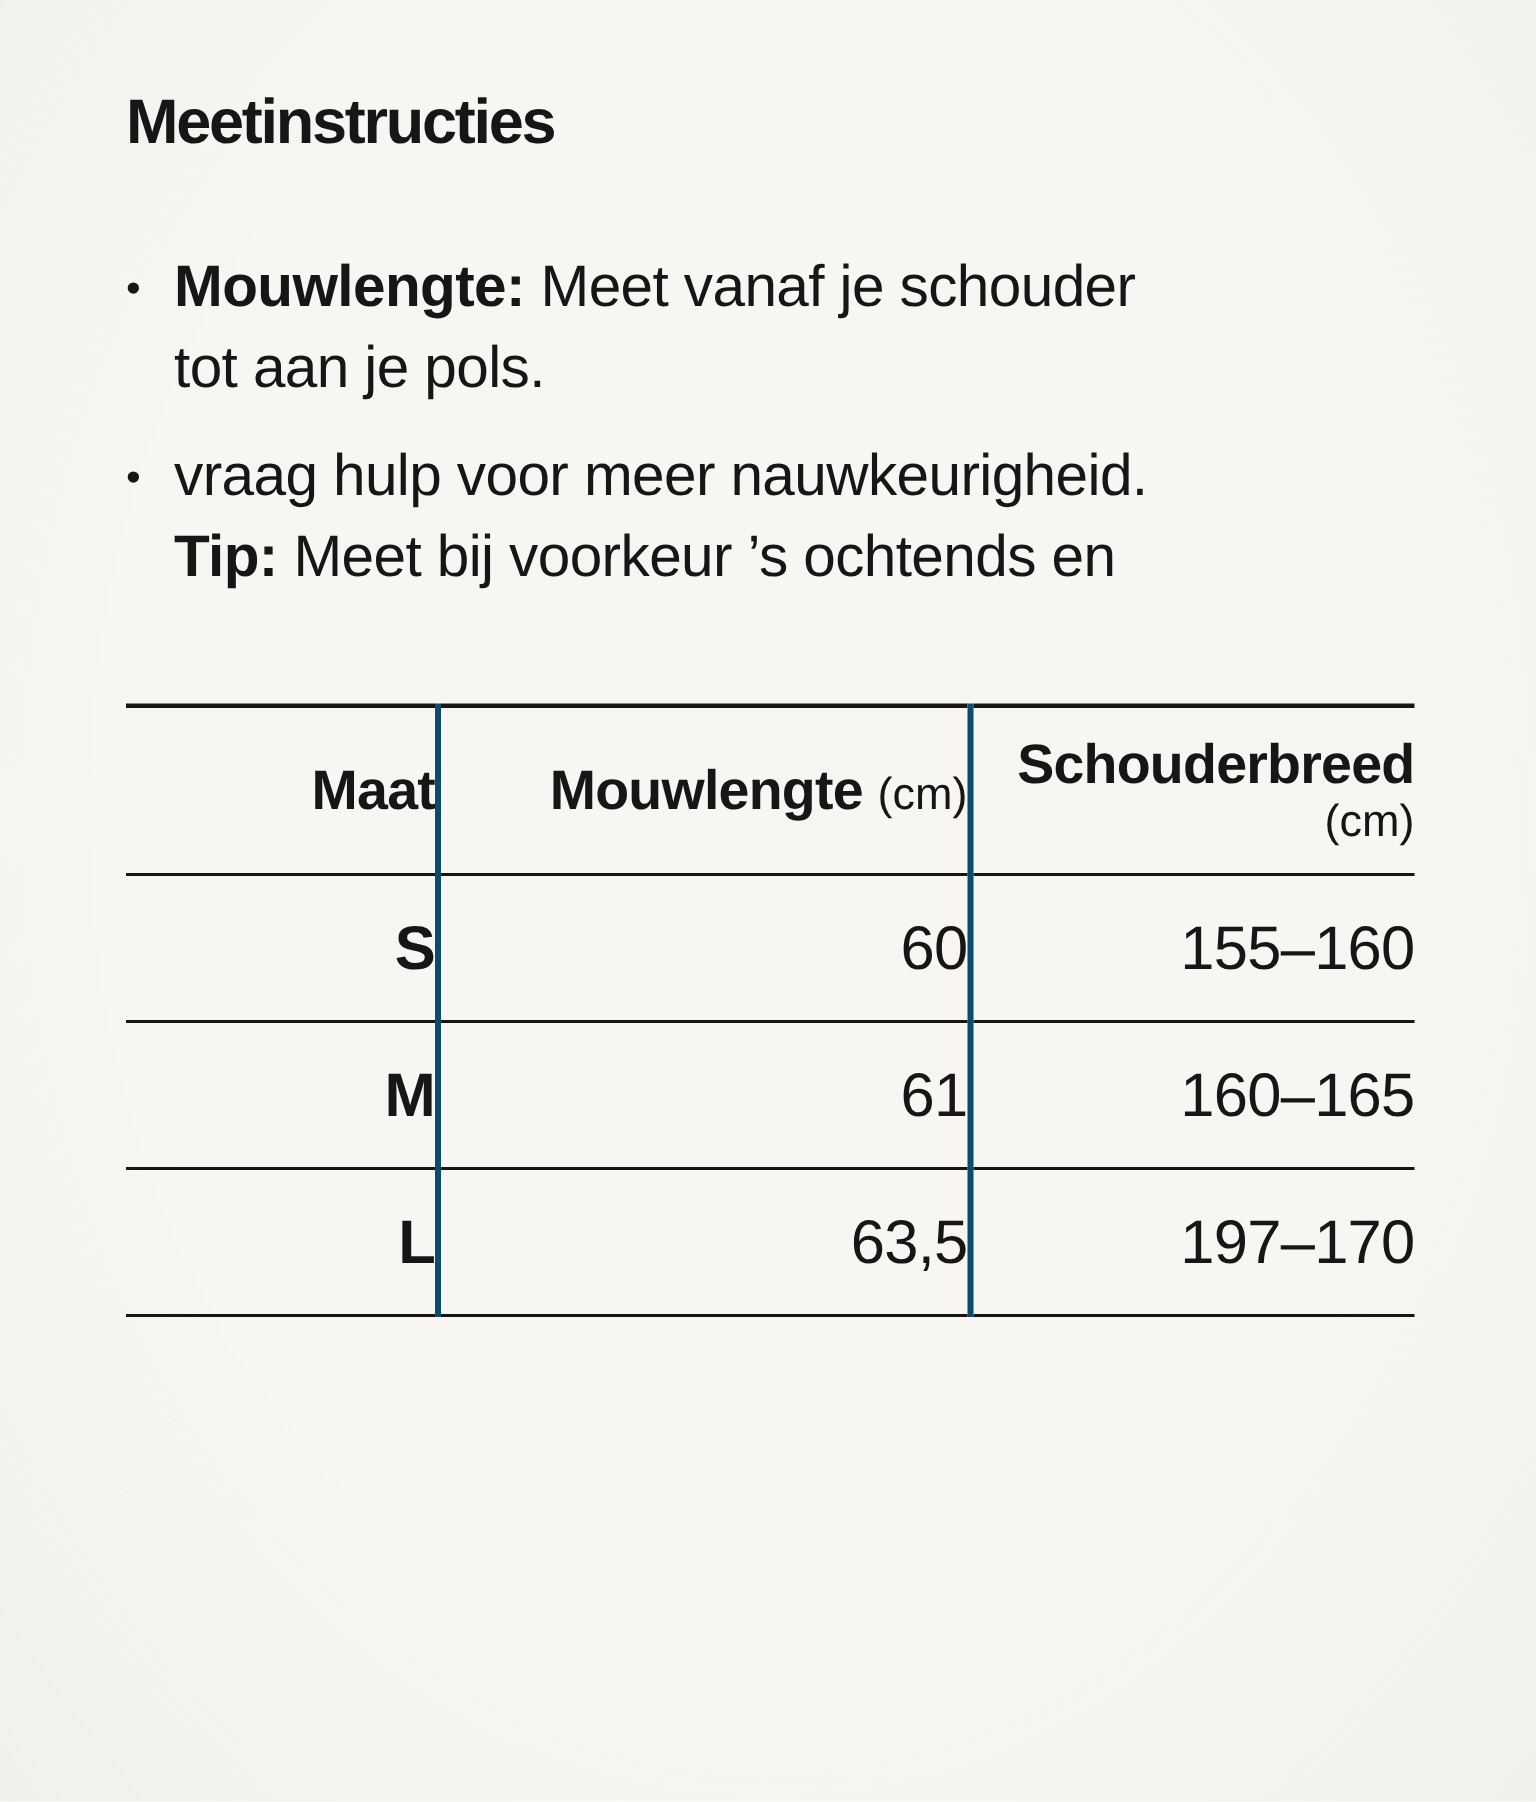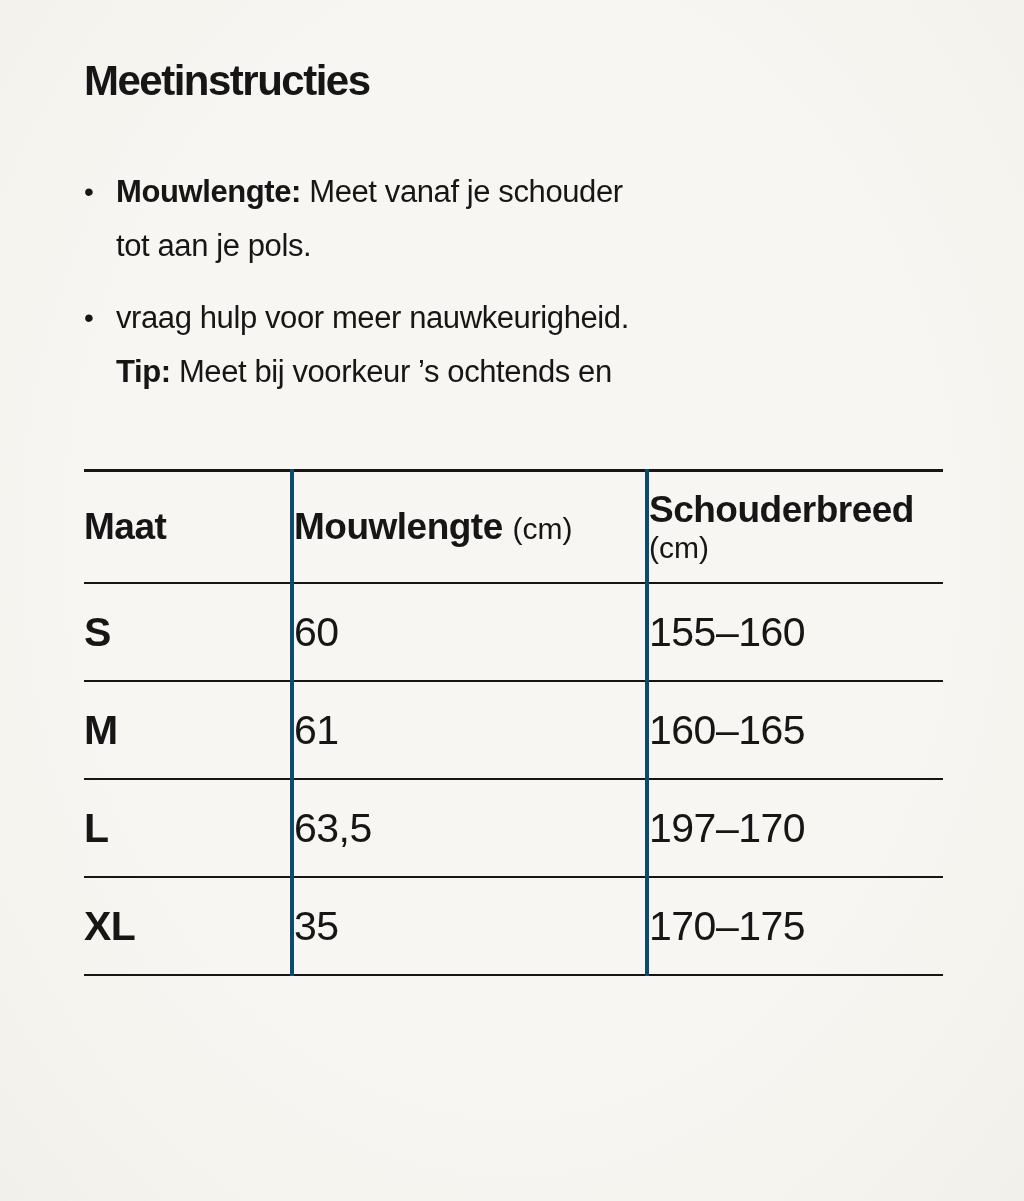--- a/index.html
+++ b/index.html
@@ -24,21 +24,21 @@
 
   .instructions {
     list-style: none;
     margin: 52px 0 0 0;
     padding: 0;
     max-width: 860px;
   }
   .instructions li {
     position: relative;
     padding-left: 32px;
-    font-size: 31px;
+    font-size: 39px;
     line-height: 54px;
     letter-spacing: -0.4px;
     margin: 0 0 18px 0;
   }
   .instructions li::before {
     content: "\2022";
     position: absolute;
     left: 0px;
     top: 0;
     font-size: 28px;
@@ -54,21 +54,21 @@
     width: 859px;
     margin-top: 70px;
     border-top: 3px solid #161616;
     border-bottom: 2px solid #161616;
   }
   .size-table col.c1 { width: 208px; }
   .size-table col.c2 { width: 355px; }
   .size-table col.c3 { width: 296px; }
 
   .size-table th, .size-table td {
-    text-align: left;
+    text-align: right;
     vertical-align: middle;
     padding: 0;
     white-space: nowrap;
   }
   .size-table thead th {
     height: 110px;
     font-size: 37px;
     font-weight: 700;
     letter-spacing: -0.5px;
   }
@@ -126,19 +126,14 @@
     <tr>
       <td class="size-cell">M</td>
       <td>61</td>
       <td>160–165</td>
     </tr>
     <tr>
       <td class="size-cell">L</td>
       <td>63,5</td>
       <td>197–170</td>
     </tr>
-    <tr>
-      <td class="size-cell">XL</td>
-      <td>35</td>
-      <td>170–175</td>
-    </tr>
   </tbody>
 </table>
 
 </body></html>

